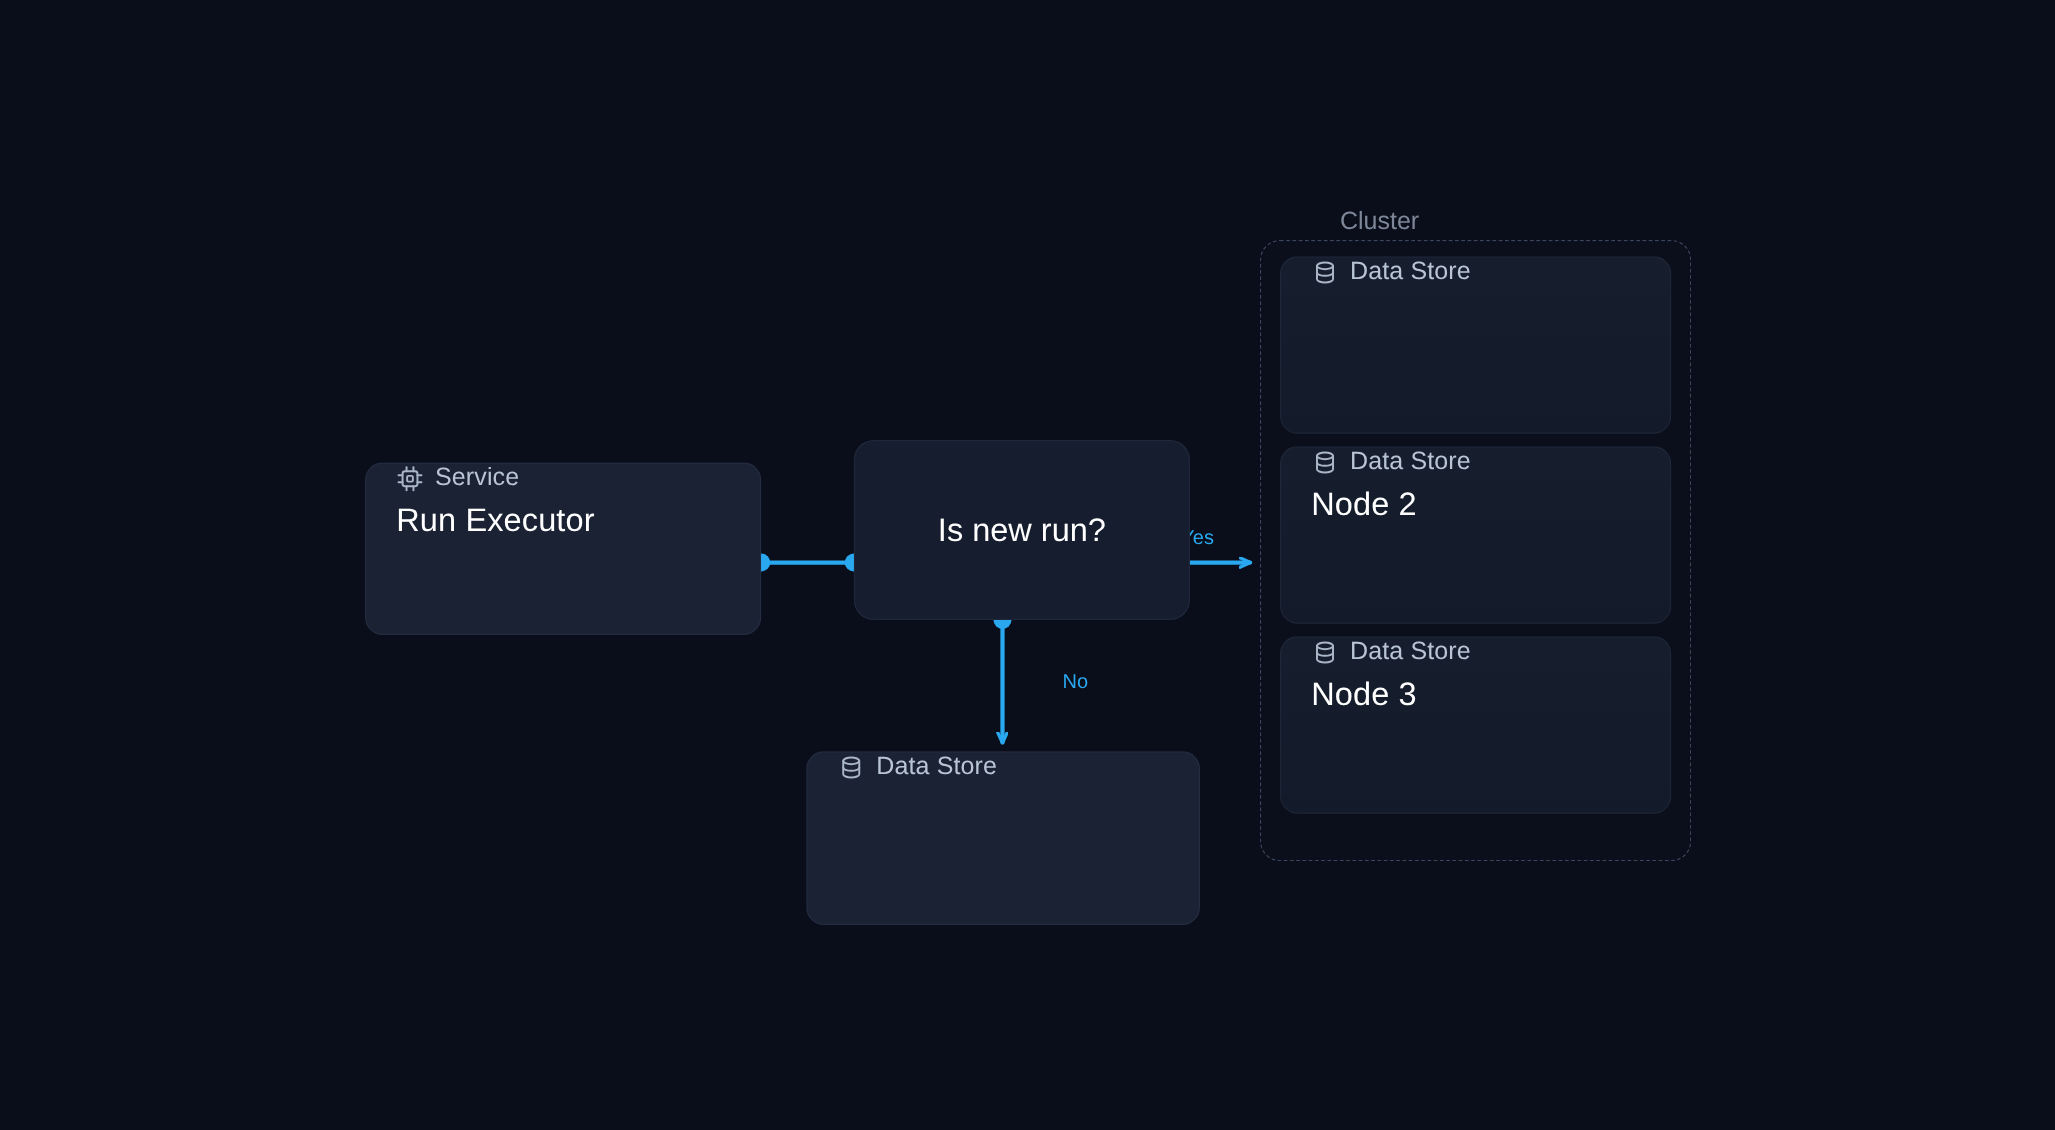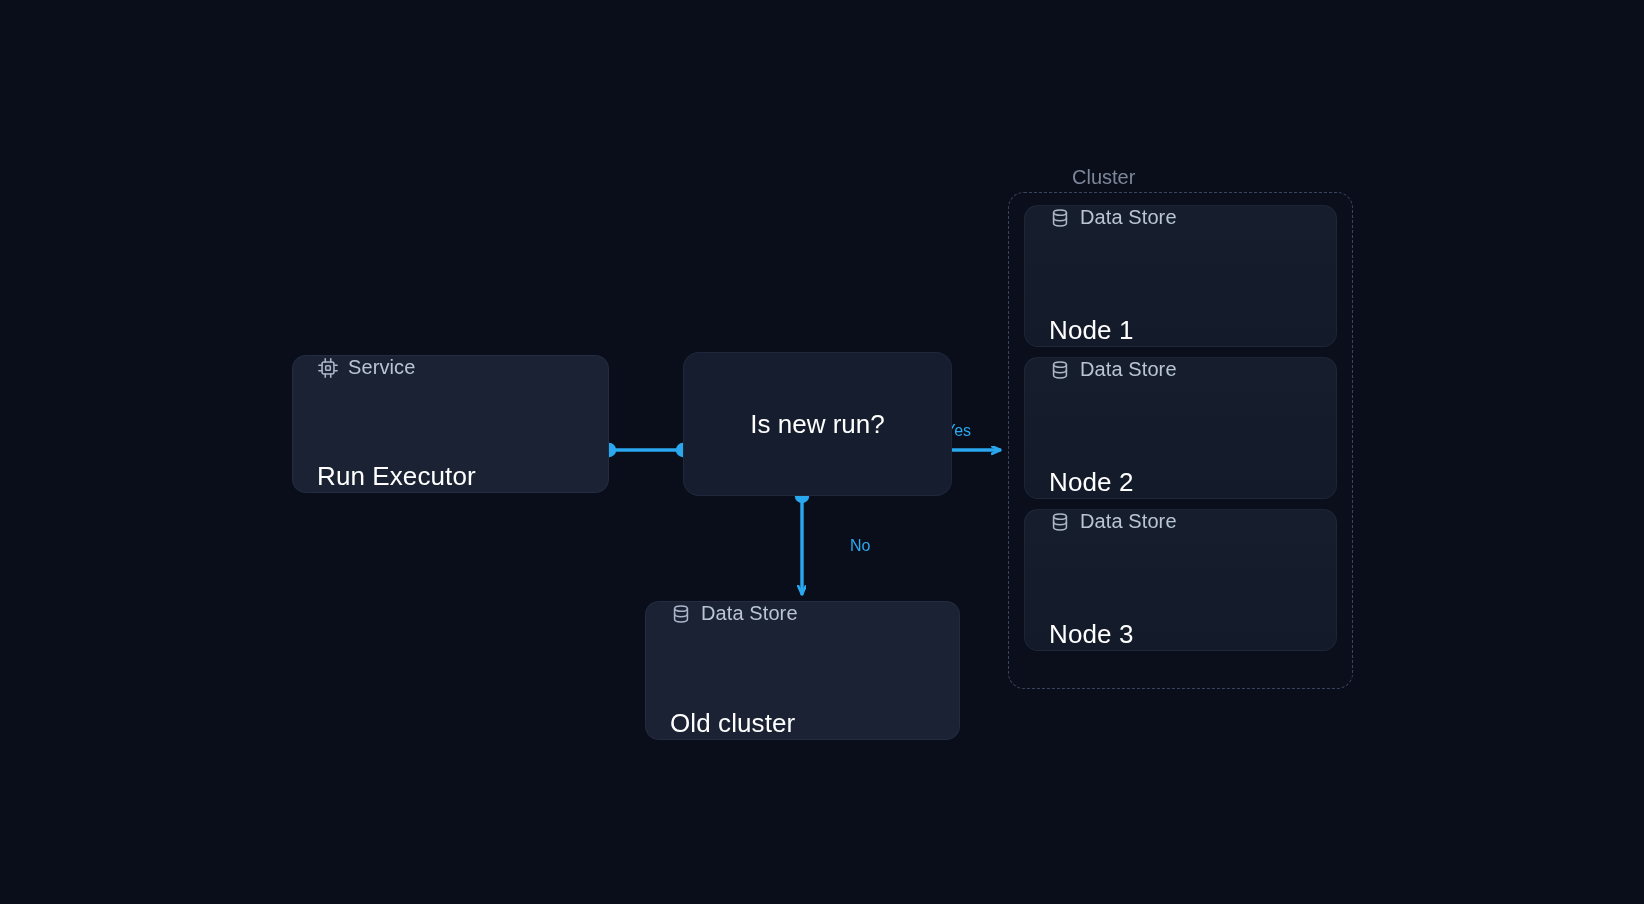--- a/index.html
+++ b/index.html
@@ -33,21 +33,21 @@
   
   .node {
     position: absolute;
     box-sizing: border-box;
     border-radius: 14px;
     background: #1a2234;
     border: 1px solid rgba(120,140,175,0.10);
     padding: 0 24px;
     display: flex;
     flex-direction: column;
-    justify-content: space-between;
+    justify-content: flex-start;
   }
   .node-header {
     display: flex;
     align-items: center;
     gap: 9px;
     margin-bottom: 7px;
   }
   .node-kind {
     font-size: 20px;
     color: #b9c4d4;
@@ -143,21 +143,21 @@
 
     <g>
       <line x1="802" y1="496" x2="802" y2="594" stroke="#29a8f0" stroke-width="3.4" stroke-linecap="round" marker-end="url(#arrowhead)"></line>
       <circle cx="802" cy="496" r="7.2" fill="#29a8f0"></circle>
     </g>
   </svg>
 
   <div class="edge-label" style="left:945px; top:422px;">Yes</div>
   <div class="edge-label" style="left:850px; top:537px;">No</div>
 
-  <div class="node" style="left:292px; top:355px; width:317px; height:138px;">
+  <div class="node" style="left:292px; top:370px; width:317px; height:138px;">
     <div class="node-header">
       <span class="node-icon">
         <svg viewBox="0 0 24 24" fill="none" stroke="currentColor" stroke-width="1.7" stroke-linecap="round" stroke-linejoin="round">
           <rect x="5.5" y="5.5" width="13" height="13" rx="2.2"></rect>
           <rect x="9.5" y="9.5" width="5" height="5" rx="1"></rect>
           <line x1="9" y1="2" x2="9" y2="5.5"></line>
           <line x1="15" y1="2" x2="15" y2="5.5"></line>
           <line x1="9" y1="18.5" x2="9" y2="22"></line>
           <line x1="15" y1="18.5" x2="15" y2="22"></line>
           <line x1="2" y1="9" x2="5.5" y2="9"></line>
@@ -179,35 +179,33 @@
     <div class="node-header">
       <span class="node-icon">
         <svg viewBox="0 0 24 24" fill="none" stroke="currentColor" stroke-width="1.7" stroke-linecap="round" stroke-linejoin="round">
           <ellipse cx="12" cy="6.2" rx="7" ry="2.9"></ellipse>
           <path d="M5 6.2 v11.6 c0 1.6 3.13 2.9 7 2.9 s7 -1.3 7 -2.9 V6.2"></path>
           <path d="M5 12 c0 1.6 3.13 2.9 7 2.9 s7 -1.3 7 -2.9"></path>
         </svg>
       </span>
       <span class="node-kind">Data Store</span>
     </div>
-    <div class="node-title">Old cluster</div>
   </div>
 
   <div class="node in-cluster" style="left:1024px; top:205px; width:313px; height:142px;">
     <div class="node-header">
       <span class="node-icon">
         <svg viewBox="0 0 24 24" fill="none" stroke="currentColor" stroke-width="1.7" stroke-linecap="round" stroke-linejoin="round">
           <ellipse cx="12" cy="6.2" rx="7" ry="2.9"></ellipse>
           <path d="M5 6.2 v11.6 c0 1.6 3.13 2.9 7 2.9 s7 -1.3 7 -2.9 V6.2"></path>
           <path d="M5 12 c0 1.6 3.13 2.9 7 2.9 s7 -1.3 7 -2.9"></path>
         </svg>
       </span>
       <span class="node-kind">Data Store</span>
     </div>
-    <div class="node-title">Node 1</div>
   </div>
 
   <div class="node in-cluster" style="left:1024px; top:357px; width:313px; height:142px;">
     <div class="node-header">
       <span class="node-icon">
         <svg viewBox="0 0 24 24" fill="none" stroke="currentColor" stroke-width="1.7" stroke-linecap="round" stroke-linejoin="round">
           <ellipse cx="12" cy="6.2" rx="7" ry="2.9"></ellipse>
           <path d="M5 6.2 v11.6 c0 1.6 3.13 2.9 7 2.9 s7 -1.3 7 -2.9 V6.2"></path>
           <path d="M5 12 c0 1.6 3.13 2.9 7 2.9 s7 -1.3 7 -2.9"></path>
         </svg>

